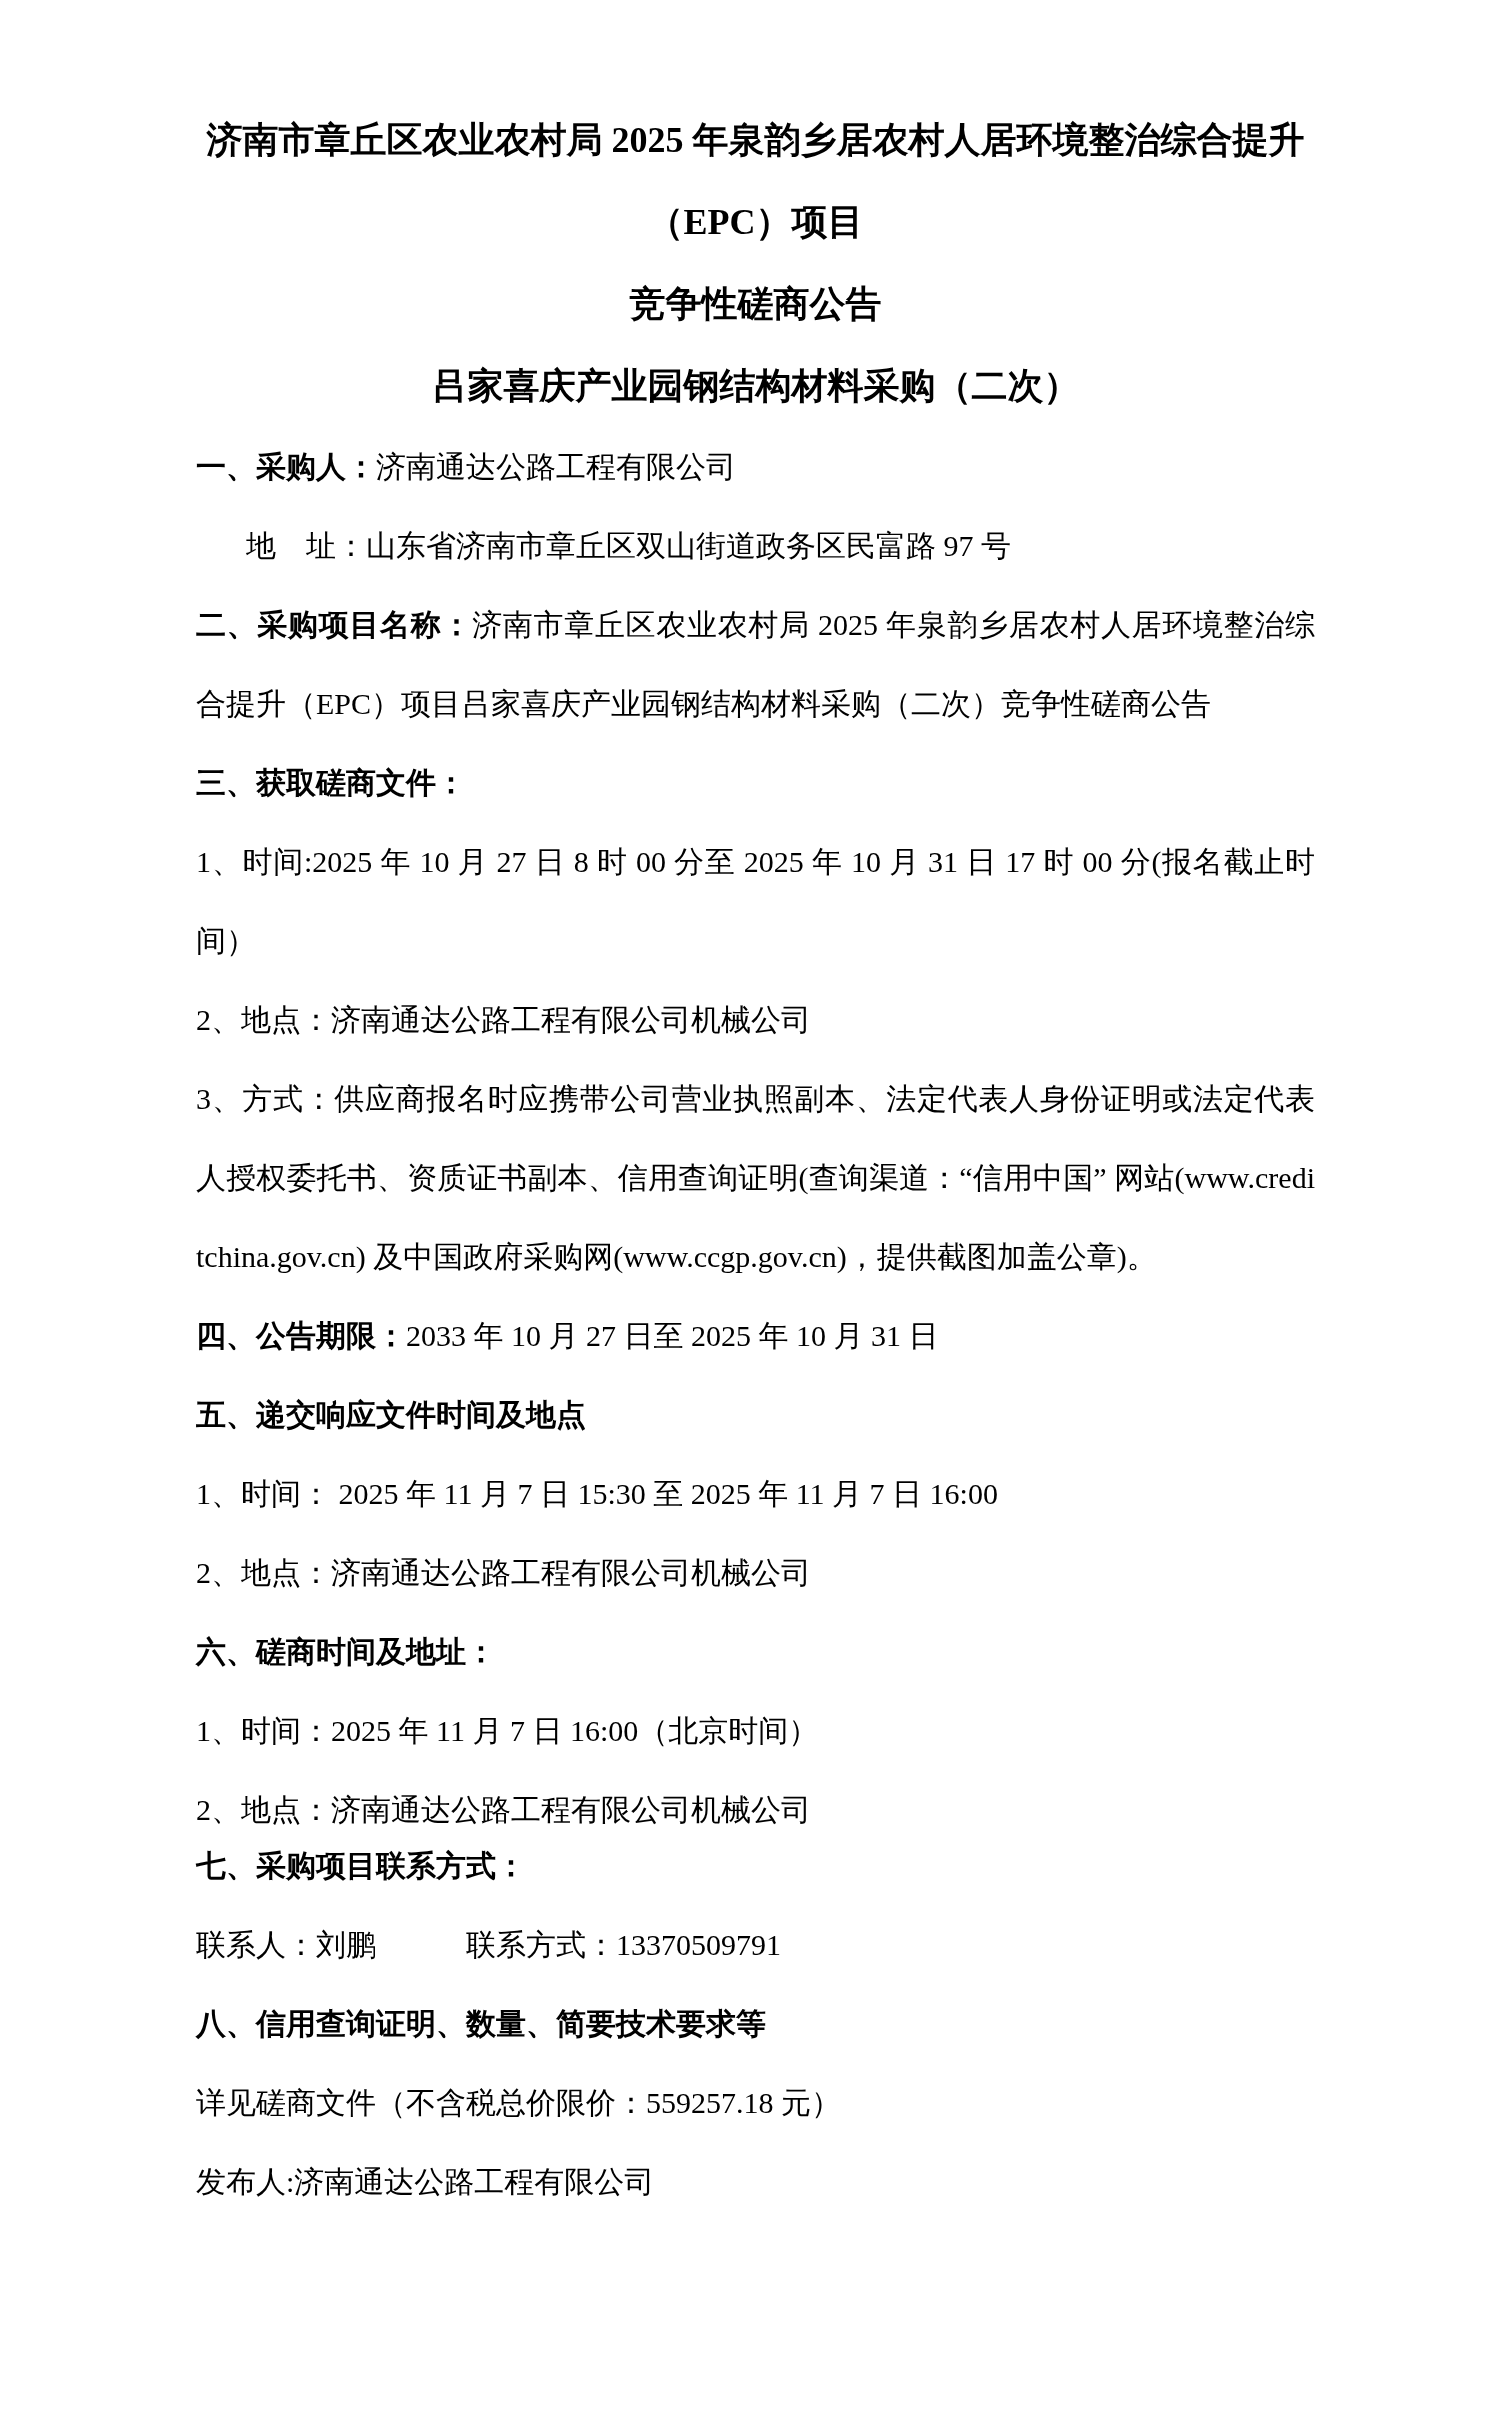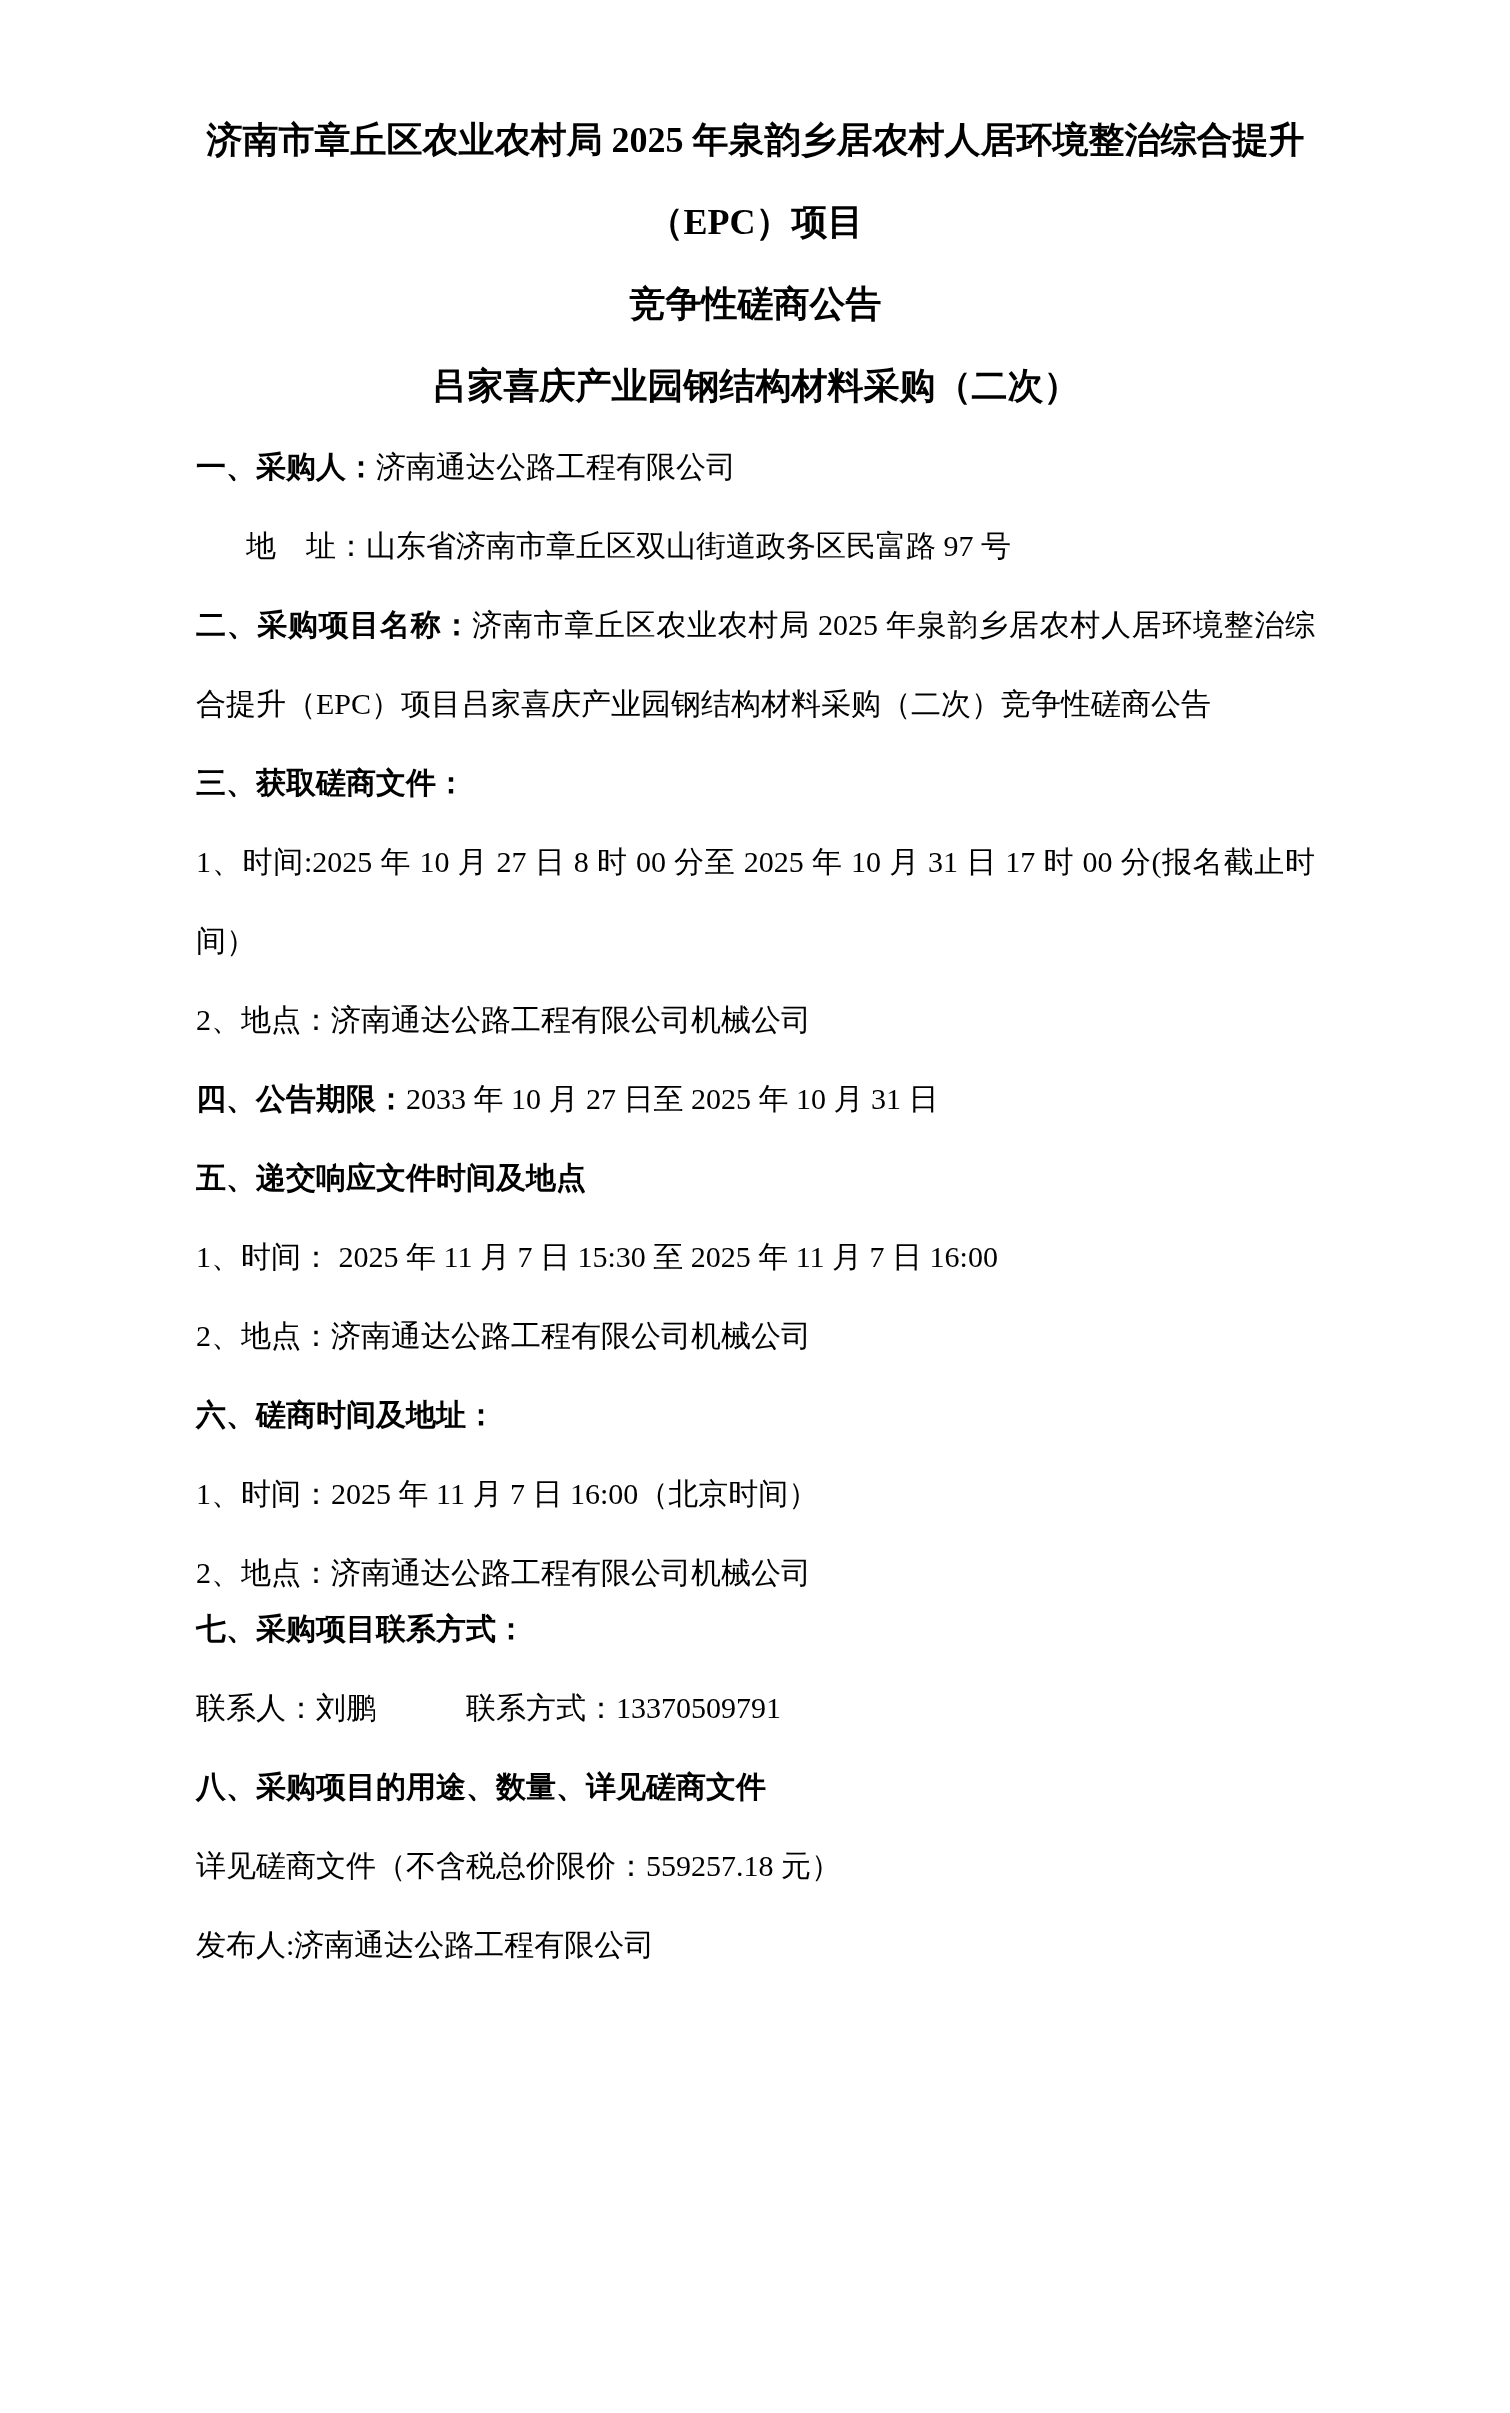--- a/index.html
+++ b/index.html
@@ -60,27 +60,28 @@
   <div class="title-line">济南市章丘区农业农村局 2025 年泉韵乡居农村人居环境整治综合提升（EPC）项目</div>
   <div class="title-line">竞争性磋商公告</div>
   <div class="title-line">吕家喜庆产业园钢结构材料采购（二次）</div>
   <div id="paragraphs">
       <p class="para"><span class="label">一、采购人：</span><span>济南通达公路工程有限公司</span></p>
       <p class="para indent"><span>地　址：山东省济南市章丘区双山街道政务区民富路 97 号</span></p>
       <p class="para justify"><span class="label">二、采购项目名称：</span><span>济南市章丘区农业农村局 2025 年泉韵乡居农村人居环境整治综合提升（EPC）项目吕家喜庆产业园钢结构材料采购（二次）竞争性磋商公告</span></p>
       <p class="para"><span class="label">三、获取磋商文件：</span></p>
       <p class="para justify"><span>1、时间:2025 年 10 月 27 日 8 时 00 分至 2025 年 10 月 31 日 17 时 00 分(报名截止时间）</span></p>
       <p class="para"><span>2、地点：济南通达公路工程有限公司机械公司</span></p>
+      <p class="para justify"><span>3、方式：供应商报名时应携带公司营业执照副本、法定代表人身份证明或法定代表人授权委托书、资质证书副本、信用查询证明(查询渠道：“信用中国” 网站(www.creditchina.gov.cn) 及中国政府采购网(www.ccgp.gov.cn)，提供截图加盖公章)。</span></p>
       <p class="para"><span class="label">四、公告期限：</span><span>2033 年 10 月 27 日至 2025 年 10 月 31 日</span></p>
       <p class="para"><span class="label">五、递交响应文件时间及地点</span></p>
       <p class="para"><span>1、时间： 2025 年 11 月 7 日 15:30 至 2025 年 11 月 7 日 16:00</span></p>
       <p class="para"><span>2、地点：济南通达公路工程有限公司机械公司</span></p>
       <p class="para"><span class="label">六、磋商时间及地址：</span></p>
       <p class="para"><span>1、时间：2025 年 11 月 7 日 16:00（北京时间）</span></p>
       <p class="para"><span>2、地点：济南通达公路工程有限公司机械公司</span></p>
       <p class="para tight"><span class="label">七、采购项目联系方式：</span></p>
       <p class="para"><span>联系人：刘鹏　　　联系方式：13370509791</span></p>
-      <p class="para"><span class="label">八、采购项目的用途、数量、详见磋商文件</span></p>
+      <p class="para"><span class="label">八、信用查询证明、数量、简要技术要求等</span></p>
       <p class="para"><span>详见磋商文件（不含税总价限价：559257.18 元）</span></p>
       <p class="para"><span>发布人:济南通达公路工程有限公司</span></p>
     </div>
 </div>
 
 
 </body></html>

